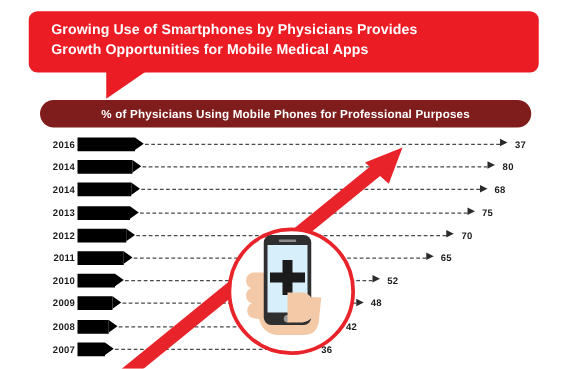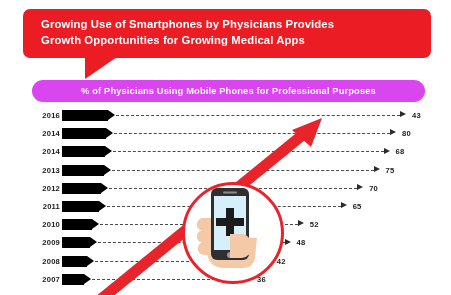--- a/index.html
+++ b/index.html
@@ -25,21 +25,21 @@
   .title-tail{
     position:absolute;left:85px;top:57px;width:0;height:0;
     border-left:0px solid transparent;
     border-top:22px solid #ec1c24;
     border-right:32px solid transparent;
   }
 
   
   .subtitle-pill{
     position:absolute;left:32px;top:80px;width:393px;height:22px;
-    background:#d946ef;border-radius:11px;
+    background:#7f1d1d;border-radius:11px;
   }
   .subtitle-text{
     position:absolute;left:0;top:0;width:393px;height:22px;
     display:flex;align-items:center;justify-content:center;
     color:#ffffff;font-weight:bold;font-size:9.3px;letter-spacing:.15px;
   }
 
   
   .chart{position:absolute;left:0;top:106px;width:451px;height:189px;}
   .row{position:absolute;left:0;width:451px;height:18px;padding-left:32px;}
@@ -84,37 +84,37 @@
   .illus{position:absolute;left:182px;top:182px;width:96px;height:96px;}
 </style>
 </head>
 <body>
 
 <div id="root">
 
   <div class="title-bubble">
     <div class="title-text">
       <div>Growing Use of Smartphones by Physicians Provides</div>
-      <div>Growth Opportunities for Growing Medical Apps</div>
+      <div>Growth Opportunities for Mobile Medical Apps</div>
     </div>
   </div>
   <div class="title-tail"></div>
 
   <div class="subtitle-pill">
     <div class="subtitle-text">% of Physicians Using Mobile Phones for Professional Purposes</div>
   </div>
 
   <div class="chart" id="chart">
       <div class="row" style="top: 3px;">
         <div class="year">2016</div>
         <div class="bar" style="left: 62px; width: 46px;"></div>
         <div class="bar-tip" style="left: 108px;"></div>
         <div class="dots" style="left: 116px; width: 284px;"></div>
         <div class="dot-arrow" style="left: 400px;"></div>
-        <div class="value" style="left: 412px;">43</div>
+        <div class="value" style="left: 412px;">37</div>
       </div>
       <div class="row" style="top: 21.2px;">
         <div class="year">2014</div>
         <div class="bar" style="left: 62px; width: 44.4681px;"></div>
         <div class="bar-tip" style="left: 106.468px;"></div>
         <div class="dots" style="left: 114.468px; width: 275.638px;"></div>
         <div class="dot-arrow" style="left: 390.106px;"></div>
         <div class="value" style="left: 402.106px;">80</div>
       </div>
       <div class="row" style="top: 39.4px;">

